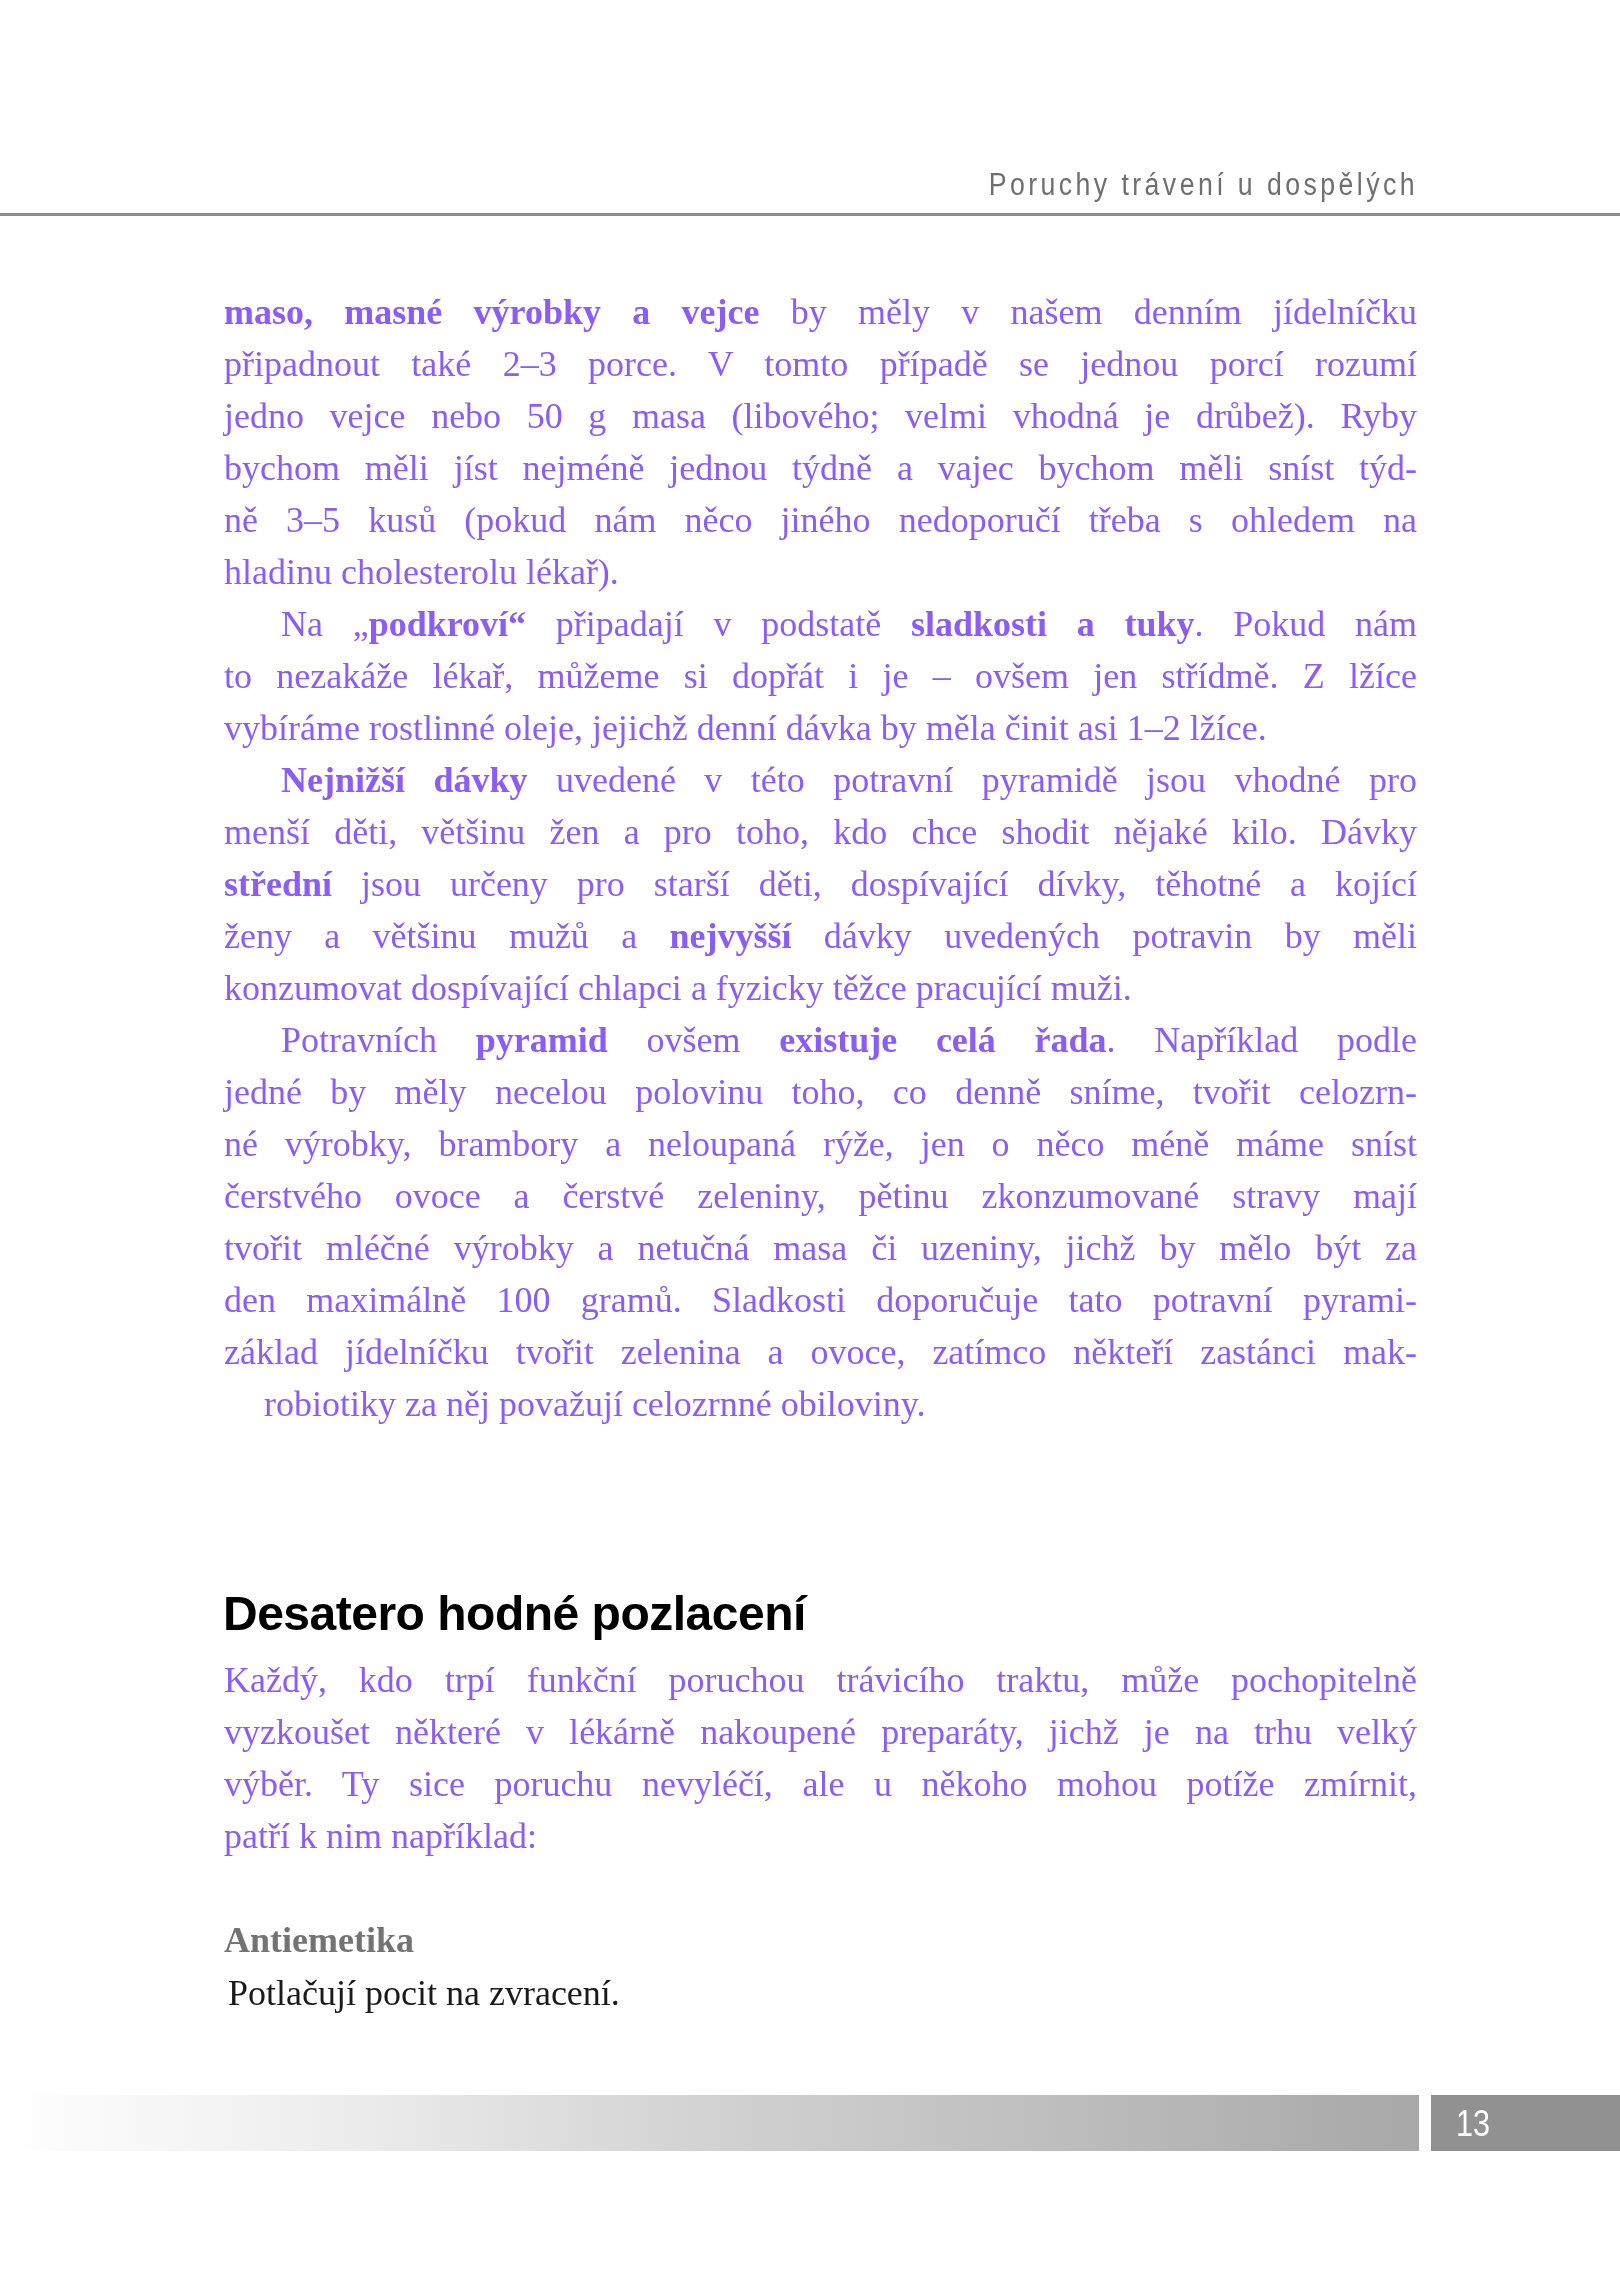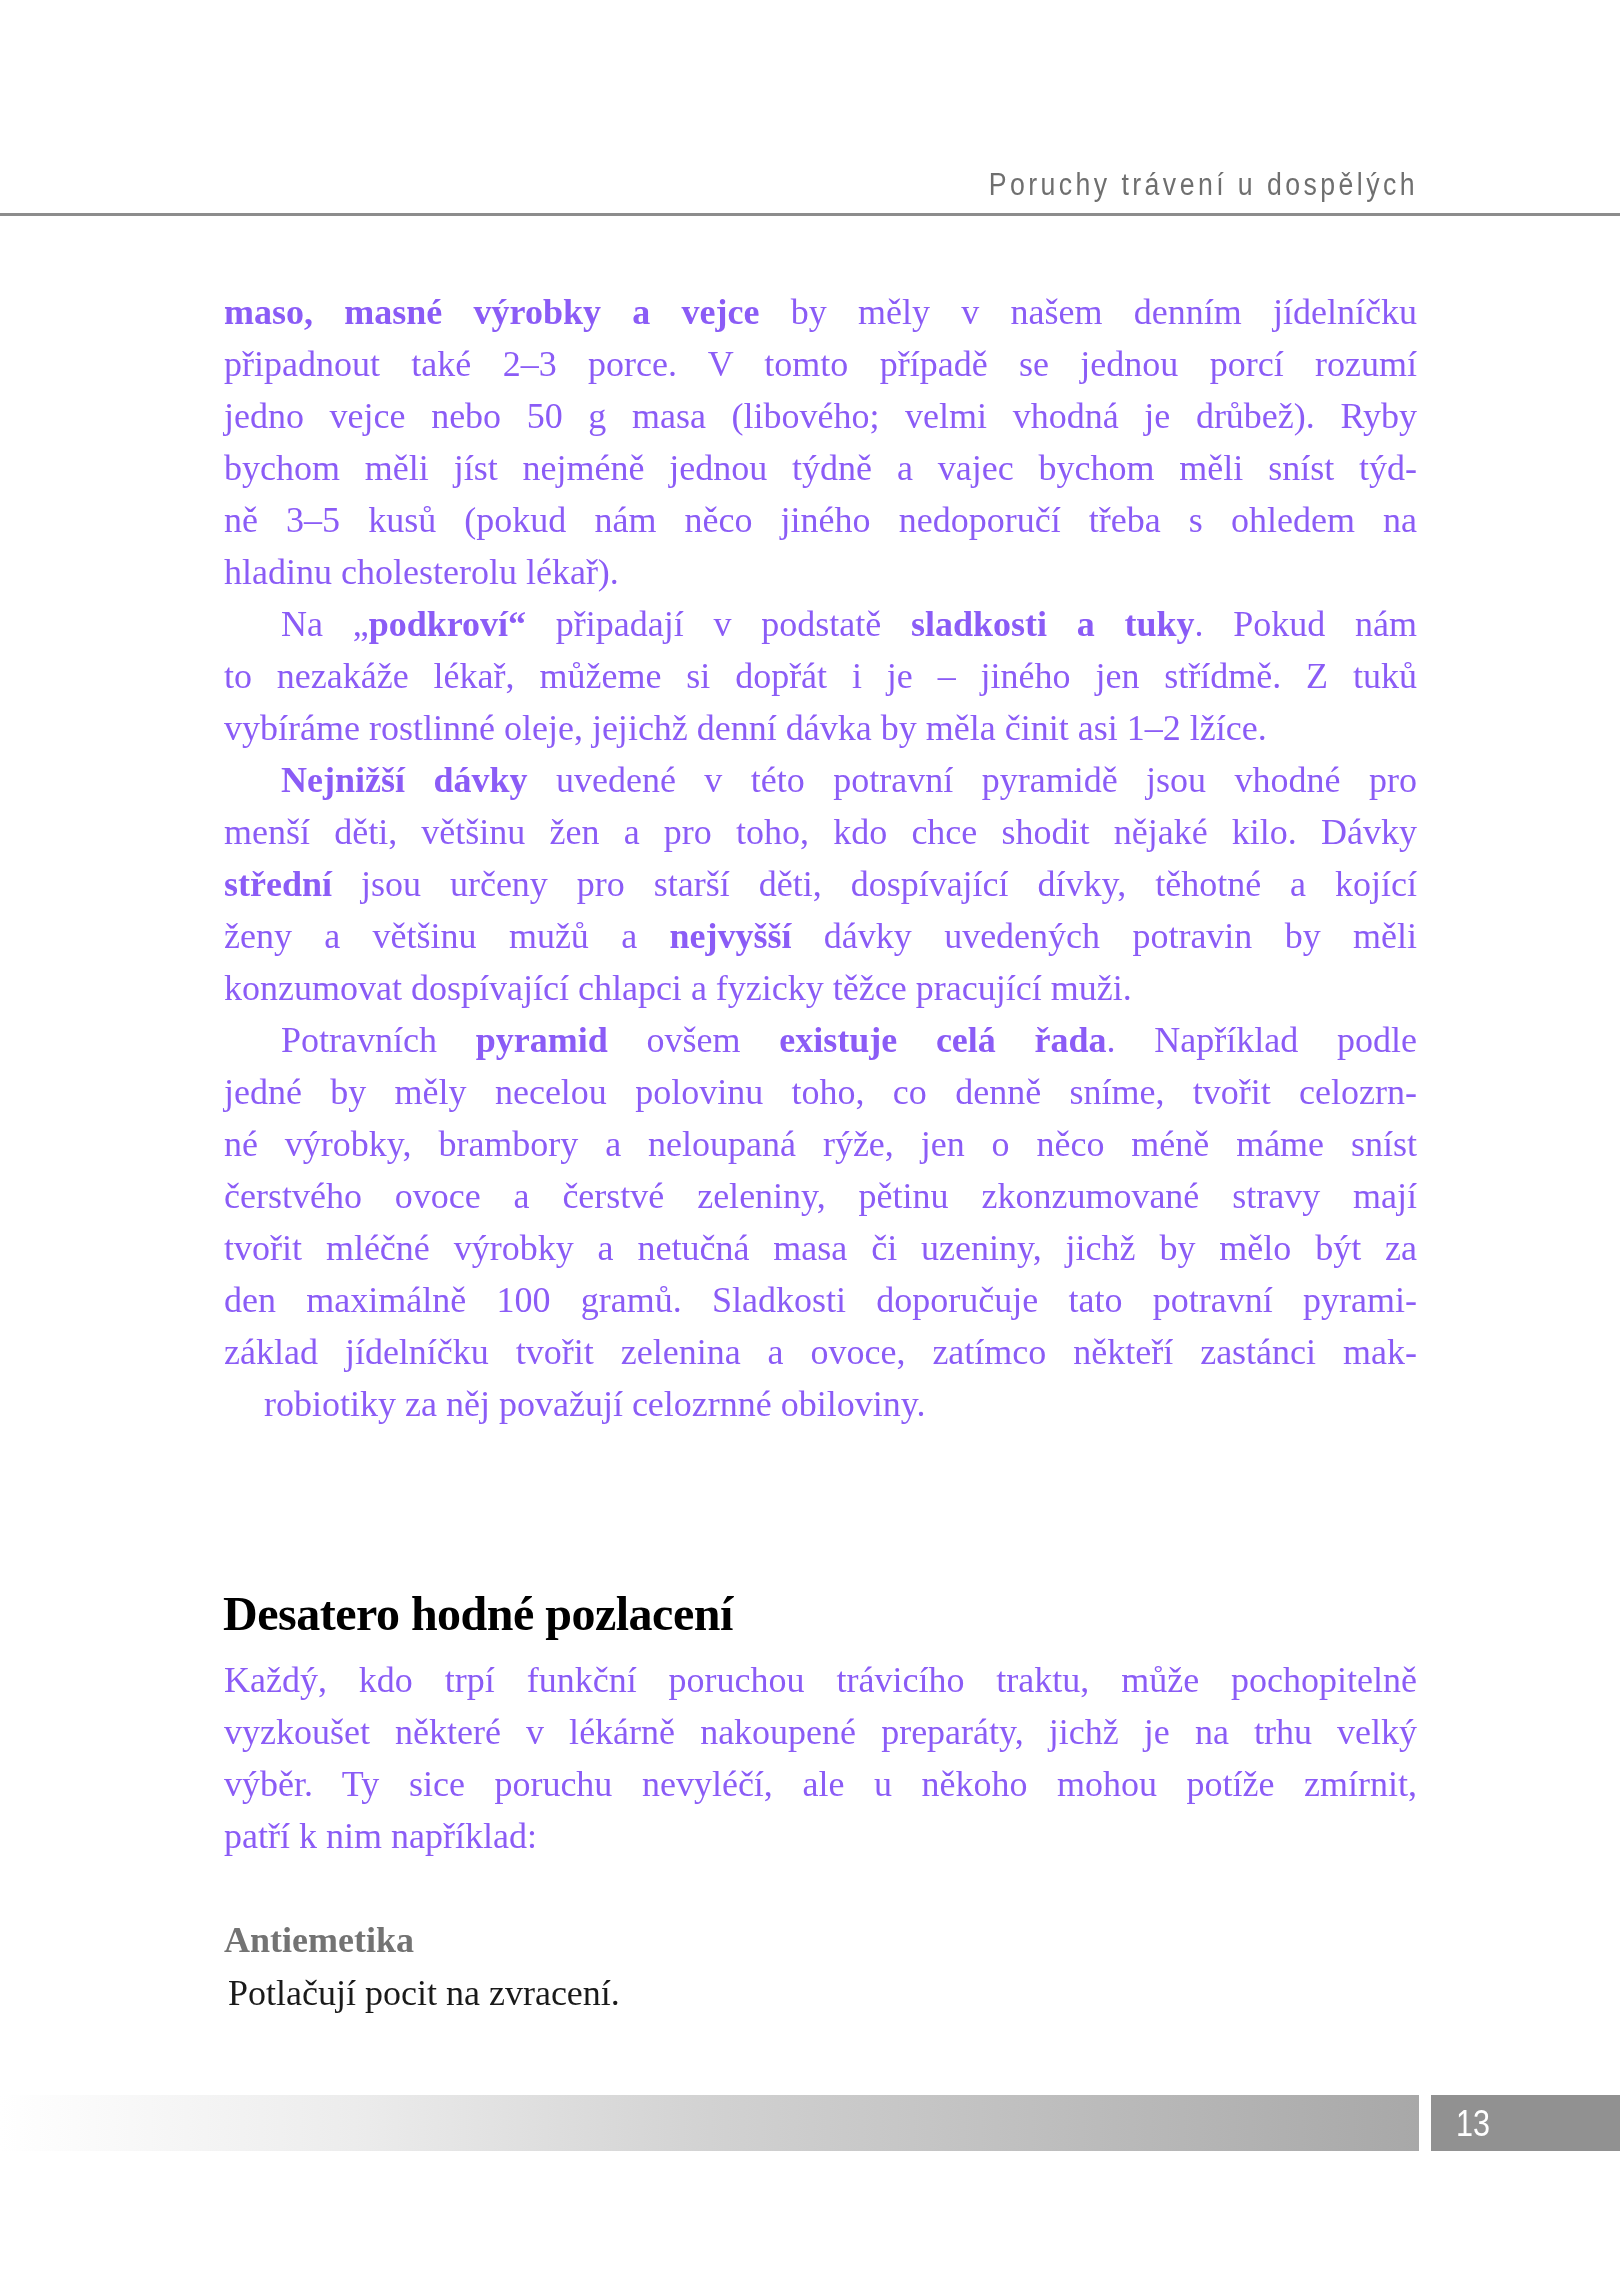--- a/index.html
+++ b/index.html
@@ -15,21 +15,21 @@
     position:absolute; left:224px; width:1193px;
     font-family:"Liberation Serif", serif; font-size:36px; line-height:52px; color:#8b5cf6;
   }
   .line { height:52px; white-space:nowrap; text-align:justify; text-align-last:justify; overflow:visible; }
   .line.last { text-align-last:left; }
   .line.indent { padding-left:57px; }
   .line b { font-weight:bold; }
   .body-text { top:286px; }
   .section-heading {
     position:absolute; left:223px; top:1586px;
-    font-family:Liberation Serif, serif; font-weight:bold; font-size:48px; color:#000;
+    font-family:Liberation Sans, sans-serif; font-weight:bold; font-size:48px; color:#000;
     letter-spacing:-0.5px; white-space:nowrap;
   }
   .intro-text { top:1654px; }
   .subheading {
     position:absolute; left:224px; top:1914px;
     font-family:"Liberation Serif", serif; font-weight:bold; font-size:36px; line-height:52px; color:#737373;
   }
   .subtext {
     position:absolute; left:228px; top:1967px;
     font-family:"Liberation Serif", serif; font-size:36px; line-height:52px; color:#1a1a1a;
@@ -54,21 +54,21 @@
 <div class="head-rule"></div>
 
 <div class="text-block body-text">
     <div class="line" style="white-space: normal;"><b>maso, masné výrobky a vejce</b><span> by měly v našem denním jídelníčku</span></div>
     <div class="line" style="white-space: normal;"><span>připadnout také 2–3 porce. V tomto případě se jednou porcí rozumí</span></div>
     <div class="line" style="white-space: normal;"><span>jedno vejce nebo 50 g masa (libového; velmi vhodná je drůbež). Ryby</span></div>
     <div class="line" style="white-space: normal;"><span>bychom měli jíst nejméně jednou týdně a vajec bychom měli sníst týd-</span></div>
     <div class="line" style="white-space: normal;"><span>ně 3–5 kusů (pokud nám něco jiného nedoporučí třeba s ohledem na</span></div>
     <div class="line last" style="white-space: normal;"><span>hladinu cholesterolu lékař).</span></div>
     <div class="line indent" style="white-space: normal;"><span>Na „</span><b>podkroví“</b><span> připadají v podstatě </span><b>sladkosti a tuky</b><span>. Pokud nám</span></div>
-    <div class="line" style="white-space: normal;"><span>to nezakáže lékař, můžeme si dopřát i je – jiného jen střídmě. Z tuků</span></div>
+    <div class="line" style="white-space: normal;"><span>to nezakáže lékař, můžeme si dopřát i je – ovšem jen střídmě. Z lžíce</span></div>
     <div class="line last" style="white-space: normal;"><span>vybíráme rostlinné oleje, jejichž denní dávka by měla činit asi 1–2 lžíce.</span></div>
     <div class="line indent" style="white-space: normal;"><b>Nejnižší dávky</b><span> uvedené v této potravní pyramidě jsou vhodné pro</span></div>
     <div class="line" style="white-space: normal;"><span>menší děti, většinu žen a pro toho, kdo chce shodit nějaké kilo. Dávky</span></div>
     <div class="line" style="white-space: normal;"><b>střední</b><span> jsou určeny pro starší děti, dospívající dívky, těhotné a kojící</span></div>
     <div class="line" style="white-space: normal;"><span>ženy a většinu mužů a </span><b>nejvyšší</b><span> dávky uvedených potravin by měli</span></div>
     <div class="line last" style="white-space: normal;"><span>konzumovat dospívající chlapci a fyzicky těžce pracující muži.</span></div>
     <div class="line indent" style="white-space: normal;"><span>Potravních </span><b>pyramid</b><span> ovšem </span><b>existuje celá řada</b><span>. Například podle</span></div>
     <div class="line" style="white-space: normal;"><span>jedné by měly necelou polovinu toho, co denně sníme, tvořit celozrn-</span></div>
     <div class="line" style="white-space: normal;"><span>né výrobky, brambory a neloupaná rýže, jen o něco méně máme sníst</span></div>
     <div class="line" style="white-space: normal;"><span>čerstvého ovoce a čerstvé zeleniny, pětinu zkonzumované stravy mají</span></div>

